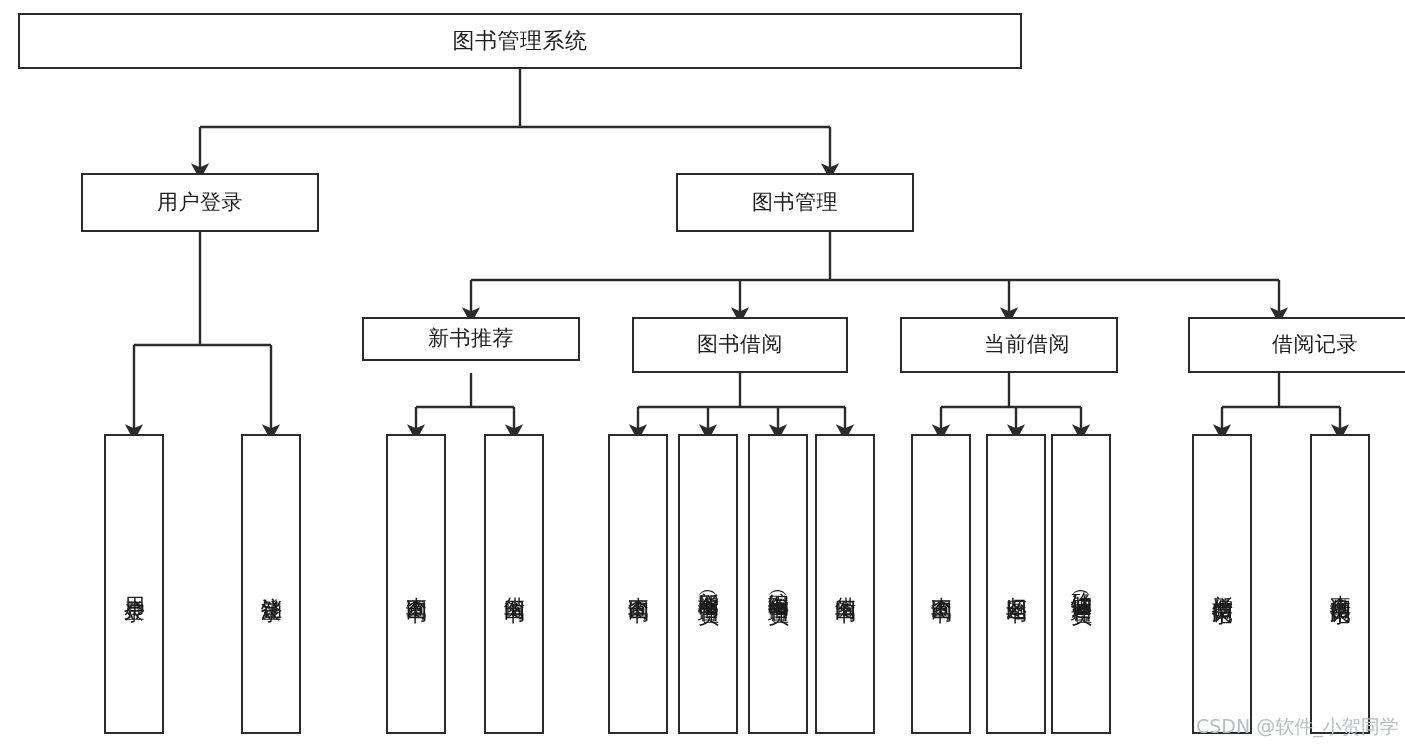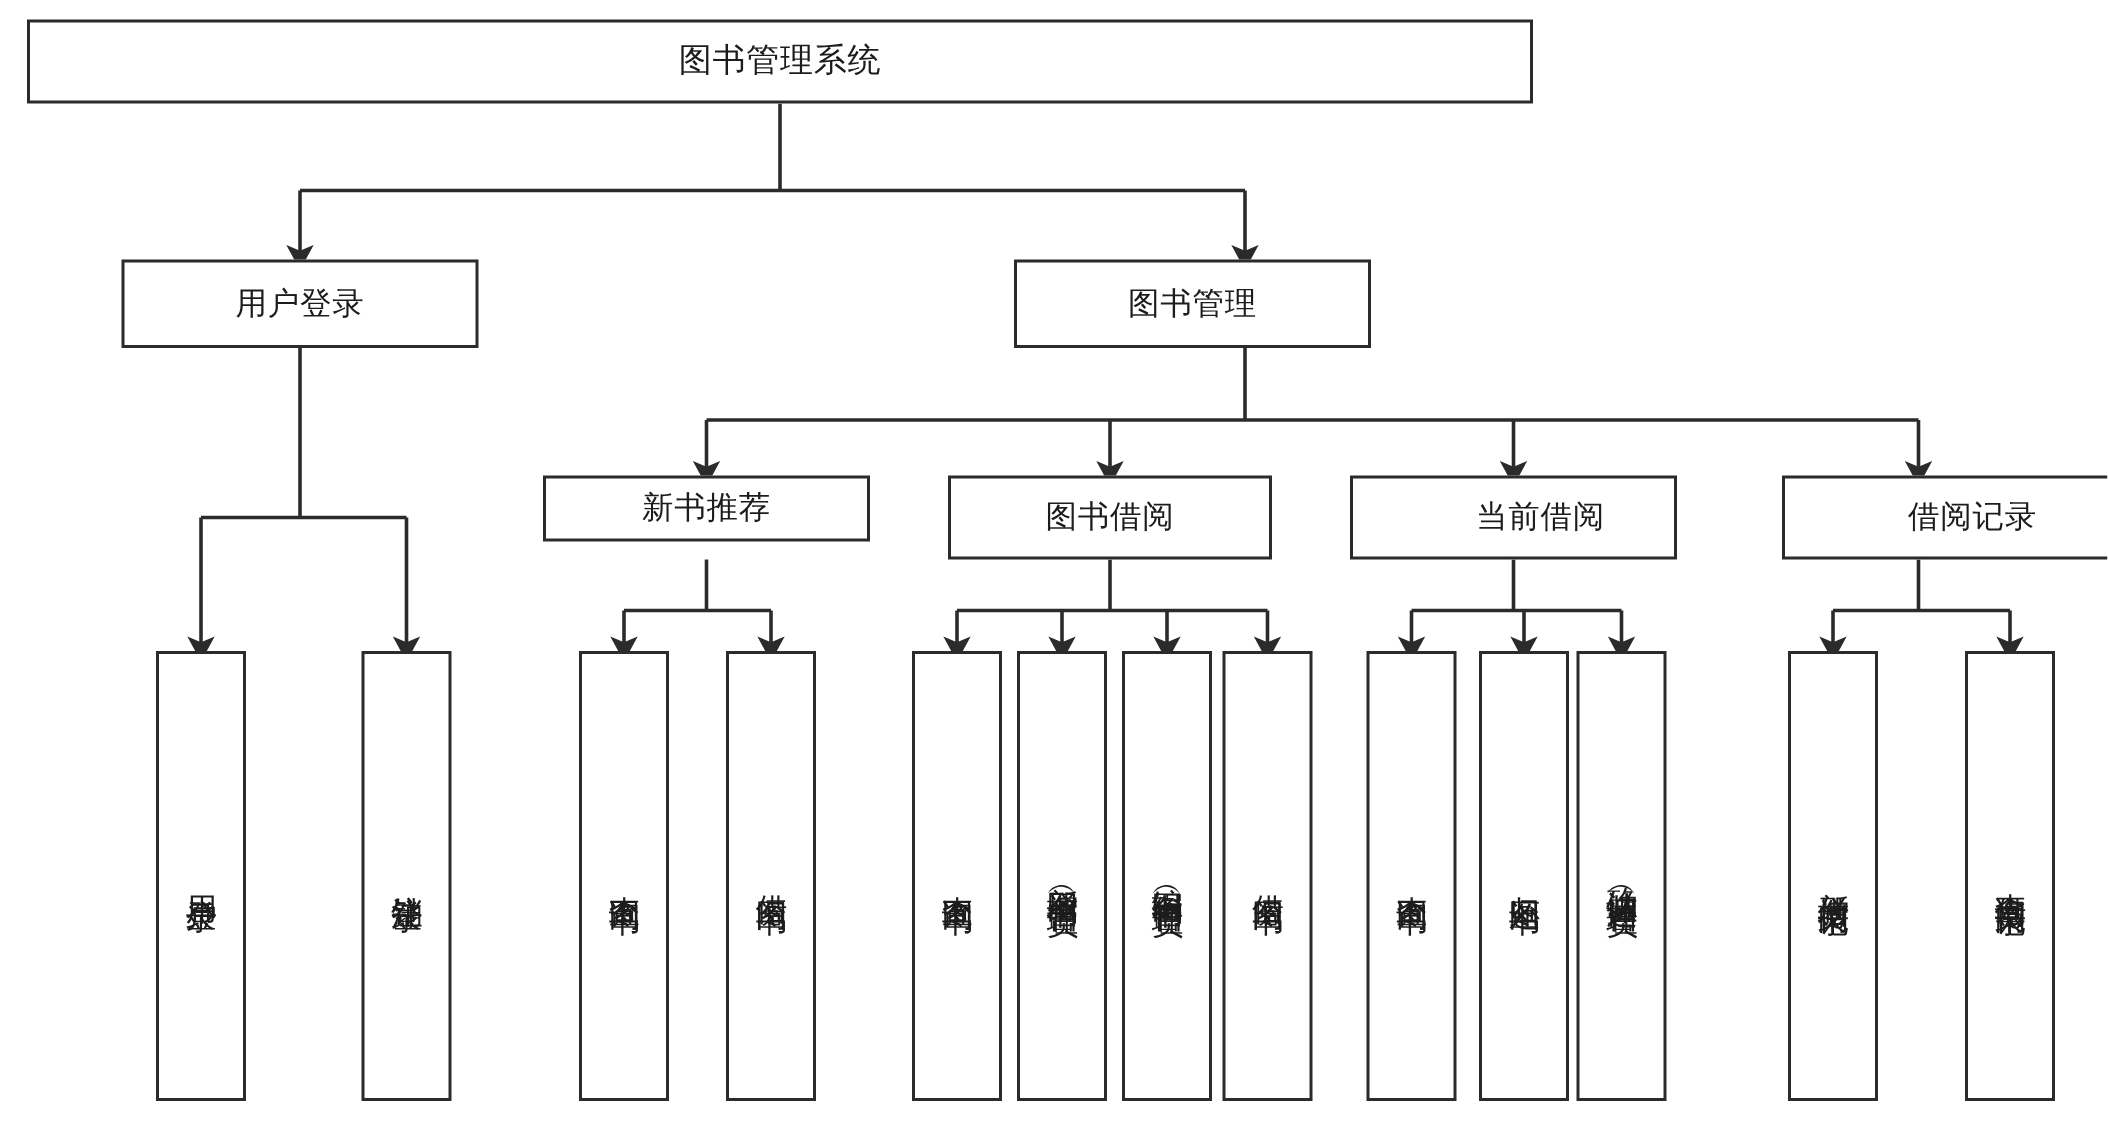--- a/index.html
+++ b/index.html
@@ -175,13 +175,14 @@
         <span class="label">确认归还（管理员）</span>
       </div>
       <div class="node vert" style="left: 1192px; top: 434px; width: 60px; height: 300px;">
         <span class="label">新增借阅记录</span>
       </div>
       <div class="node vert" style="left: 1310px; top: 434px; width: 60px; height: 300px;">
         <span class="label">查询借阅记录</span>
       </div>
     </div>
 
+  <div class="watermark" style="left:1196px; top:714px;">CSDN @软件_小贺同学</div>
 </div>
 
 </body></html>

